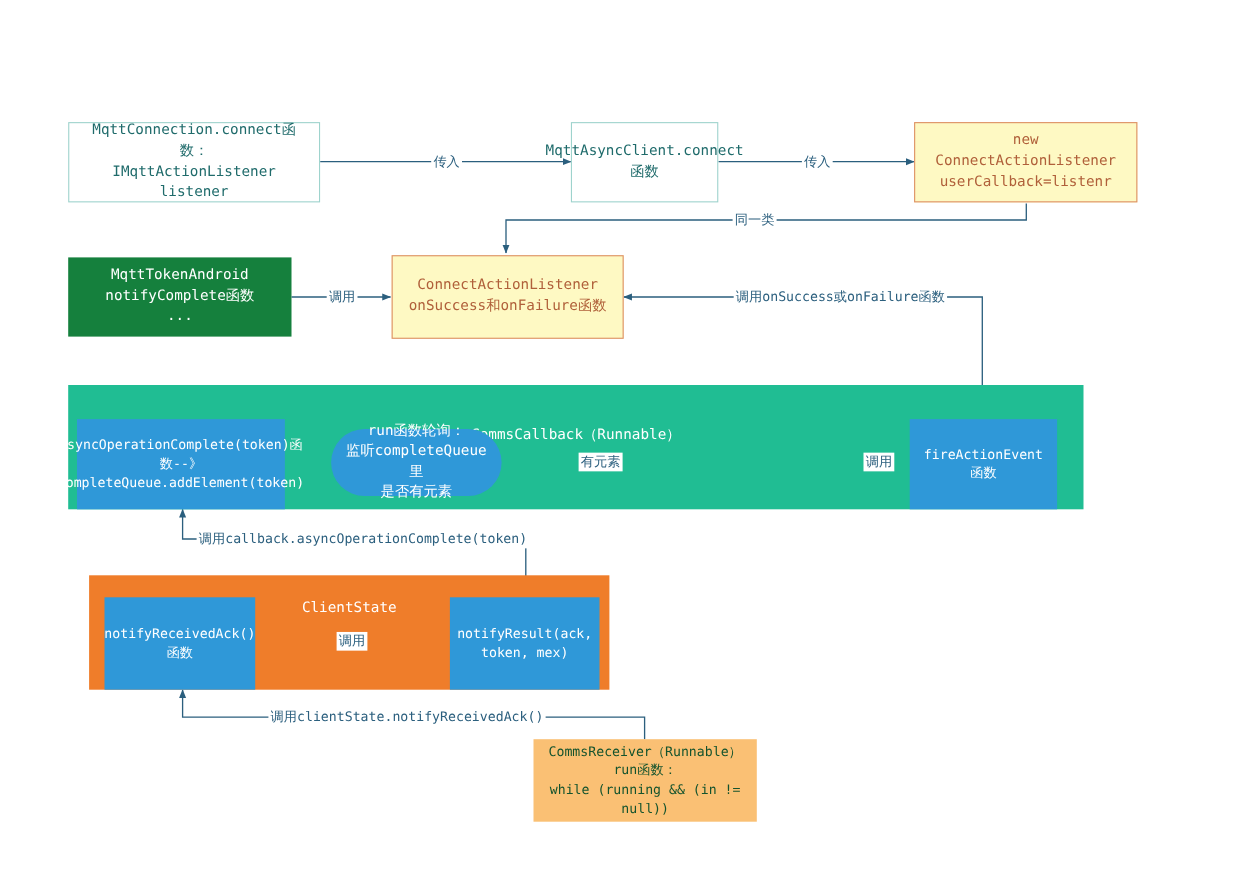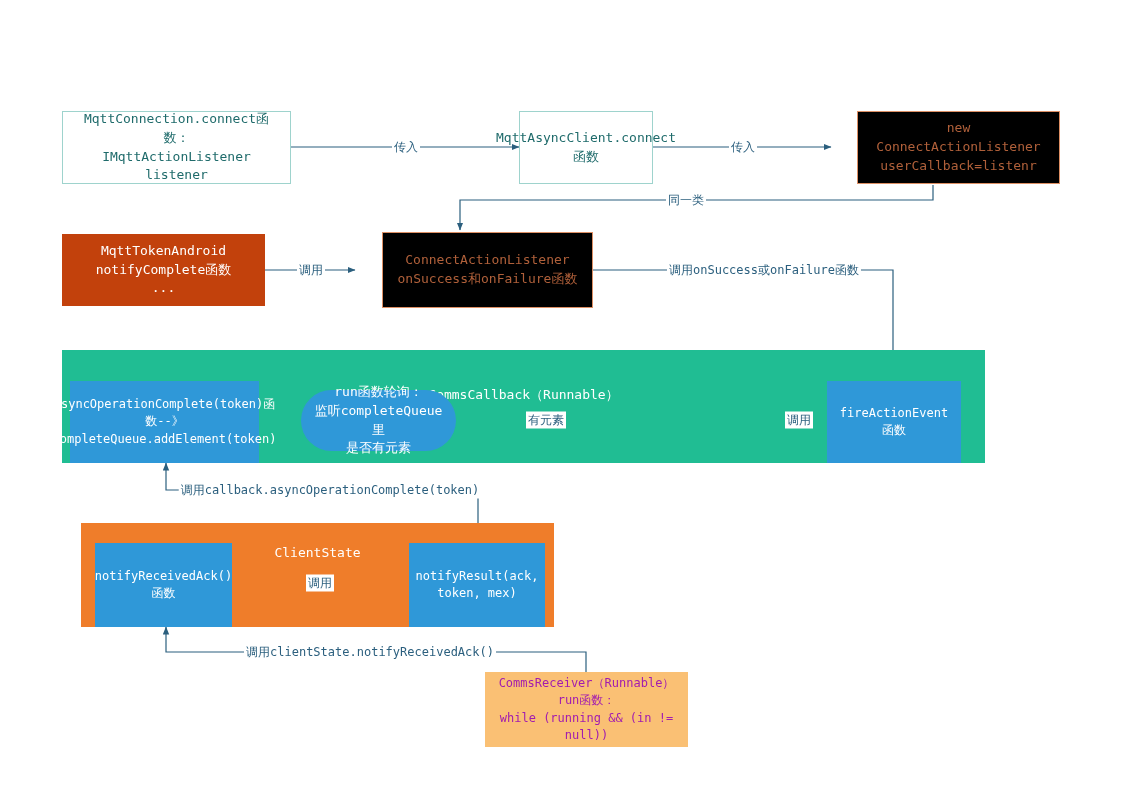--- a/index.html
+++ b/index.html
@@ -31,29 +31,28 @@
 
   
   .n-teal {
     background: #ffffff;
     border: 1px solid #9ed3cd;
     color: #1f6b6b;
     font-size: 13px;
   }
   
   .n-peach {
-    background: #000000;
+    background: #fef9c3;
     border: 1px solid #dd8f64;
     color: #b0603a;
     font-size: 13px;
-    margin-left: 26px;
   }
   
   .n-slate {
-    background: #c2410c;
+    background: #15803d;
     color: #ffffff;
     font-size: 13px;
   }
   
   .n-blue {
     background: #2f98d8;
     color: #ffffff;
     font-size: 12px;
   }
   .n-blue-pill {
@@ -79,21 +78,21 @@
     left: 0;
     right: 0;
     text-align: center;
     color: #ffffff;
     font-size: 13px;
     font-family: "DejaVu Sans Mono", "Liberation Mono", monospace;
   }
   
   .n-orange {
     background: #fac074;
-    color: #a21caf;
+    color: #14532d;
     font-size: 12px;
   }
 
   svg.edges {
     position: absolute;
     left: 0;
     top: 0;
     width: 1123px;
     height: 794px;
     pointer-events: none;

